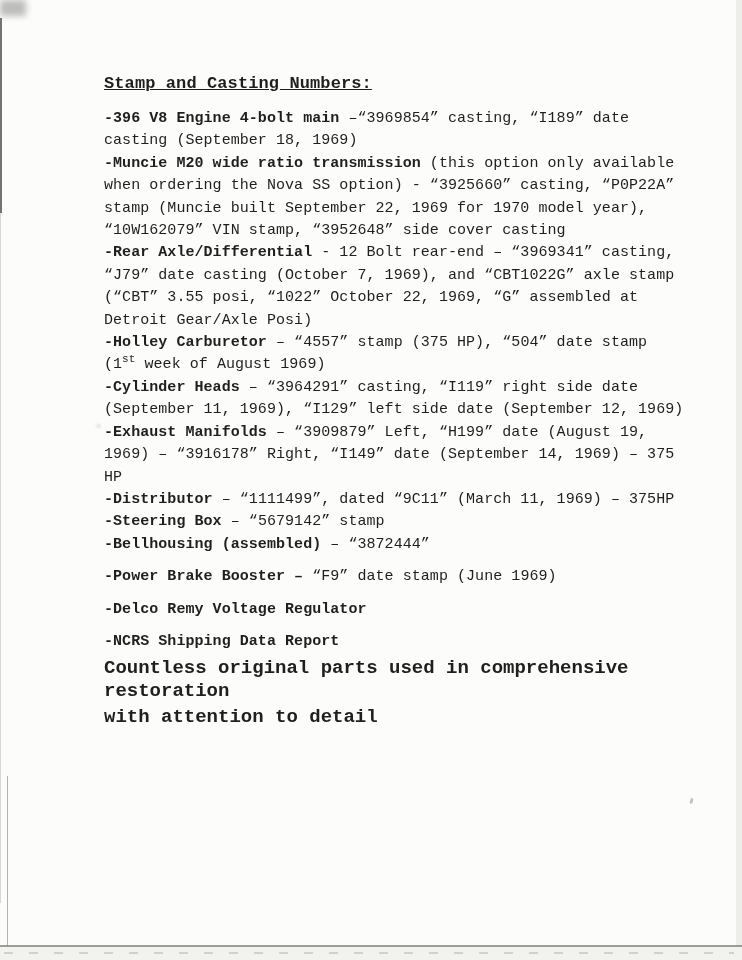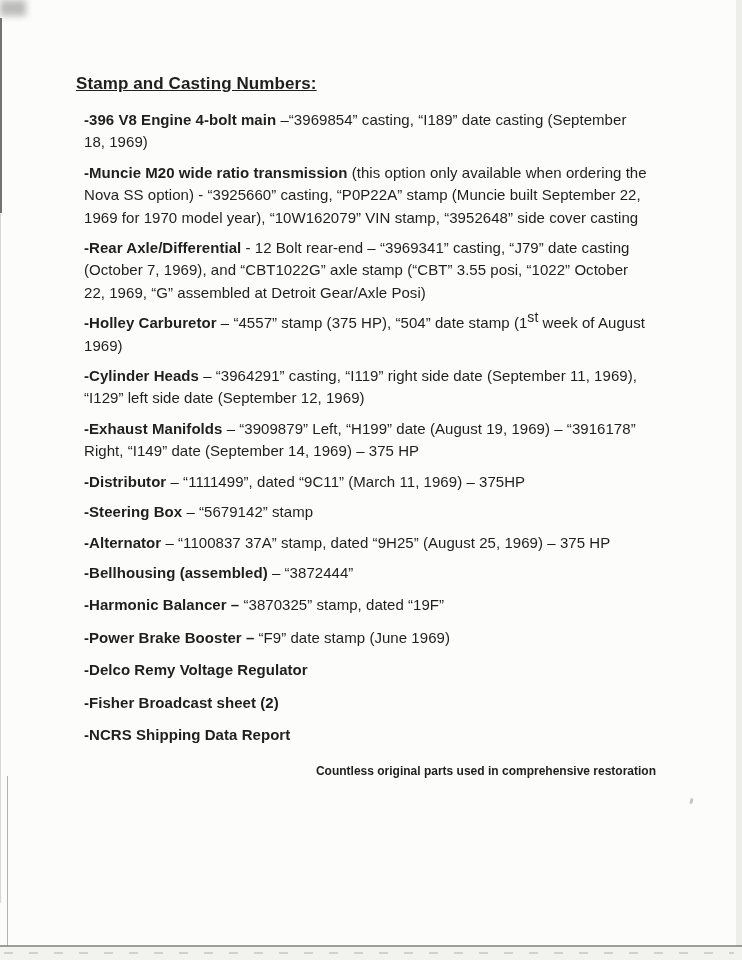--- a/index.html
+++ b/index.html
@@ -5,45 +5,46 @@
   html, body { margin: 0; padding: 0; }
   body {
     width: 742px; height: 960px;
     position: relative;
     background: #fcfcfb;
     overflow: hidden;
     font-family: "Liberation Sans", "DejaVu Sans", sans-serif;
   }
   .page {
     position: absolute;
-    left: 76px; top: 74px; width: 580px;
+    left: 104px; top: 74px; width: 580px;
     color: #1f1f1f;
+    font-family: Liberation Mono, monospace;
   }
   .heading {
     font-size: 17px;
     font-weight: bold;
     text-decoration: underline;
     margin: 0 0 15px 0;
     letter-spacing: 0.1px;
   }
   .item {
-    margin: 8px;
+    margin: 0;
     font-size: 15px;
     line-height: 22.4px;
     letter-spacing: 0.05px;
   }
   .item.gap { margin-top: 10px; }
   .b { font-weight: bold; }
-  sup { font-size: 14px; line-height: 0; }
+  sup { font-size: 11px; line-height: 0; }
   .footer-line {
-    margin: 14px 0 0 0;
-    font-size: 12px;
+    margin: 4px 0 0 0;
+    font-size: 19px;
     line-height: 22.4px;
     font-weight: bold;
-    text-align: right;
+    text-align: left;
   }
   
   .corner-smudge {
     position: absolute; left: 0; top: 0; width: 26px; height: 16px;
     background: rgba(110,110,106,0.45);
     filter: blur(3px);
   }
   .edge-left {
     position: absolute; left: 0; top: 18px; width: 2px; height: 195px;
     background: rgba(70,70,68,0.75);
@@ -87,30 +88,28 @@
   <h1 class="heading">Stamp and Casting Numbers:</h1>
   <div id="doc-items">
       <p class="item"><span class="b">-396 V8 Engine 4-bolt main </span><span>–“3969854” casting, “I189” date casting (September 18, 1969)</span></p>
       <p class="item"><span class="b">-Muncie M20 wide ratio transmission </span><span>(this option only available when ordering the Nova SS option) - “3925660” casting, “P0P22A” stamp (Muncie built September 22, 1969 for 1970 model year), “10W162079” VIN stamp, “3952648” side cover casting</span></p>
       <p class="item"><span class="b">-Rear Axle/Differential</span><span> - 12 Bolt rear-end – “3969341” casting, “J79” date casting (October 7, 1969), and “CBT1022G” axle stamp (“CBT” 3.55 posi, “1022” October 22, 1969, “G” assembled at Detroit Gear/Axle Posi)</span></p>
       <p class="item"><span class="b">-Holley Carburetor</span><span> – “4557” stamp (375 HP), “504” date stamp (1</span><sup>st</sup><span> week of August 1969)</span></p>
       <p class="item"><span class="b">-Cylinder Heads</span><span> – “3964291” casting, “I119” right side date (September 11, 1969), “I129” left side date (September 12, 1969)</span></p>
       <p class="item"><span class="b">-Exhaust Manifolds</span><span> – “3909879” Left, “H199” date (August 19, 1969) – “3916178” Right, “I149” date (September 14, 1969) – 375 HP</span></p>
       <p class="item"><span class="b">-Distributor</span><span> – “1111499”, dated “9C11” (March 11, 1969) – 375HP</span></p>
       <p class="item"><span class="b">-Steering Box</span><span> – “5679142” stamp</span></p>
-      <p class="item"><span class="b">-Alternator</span><span> – “1100837 37A” stamp, dated “9H25” (August 25, 1969) – 375 HP</span></p>
       <p class="item"><span class="b">-Bellhousing (assembled)</span><span> – “3872444”</span></p>
-      <p class="item gap"><span class="b">-Harmonic Balancer –</span><span> “3870325” stamp, dated “19F”</span></p>
       <p class="item gap"><span class="b">-Power Brake Booster –</span><span> “F9” date stamp (June 1969)</span></p>
       <p class="item gap"><span class="b">-Delco Remy Voltage Regulator</span></p>
-      <p class="item gap"><span class="b">-Fisher Broadcast sheet (2)</span></p>
       <p class="item gap"><span class="b">-NCRS Shipping Data Report</span></p>
     </div>
   <div id="doc-footer">
       <p class="footer-line">Countless original parts used in comprehensive restoration</p>
+      <p class="footer-line">with attention to detail</p>
     </div>
 </div>
 
 <div class="corner-smudge"></div>
 <div class="edge-left"></div>
 <div class="edge-left-faint"></div>
 <div class="edge-left-line2"></div>
 <div class="edge-right"></div>
 <div class="bottom-area"></div>
 <div class="bottom-line"></div>

